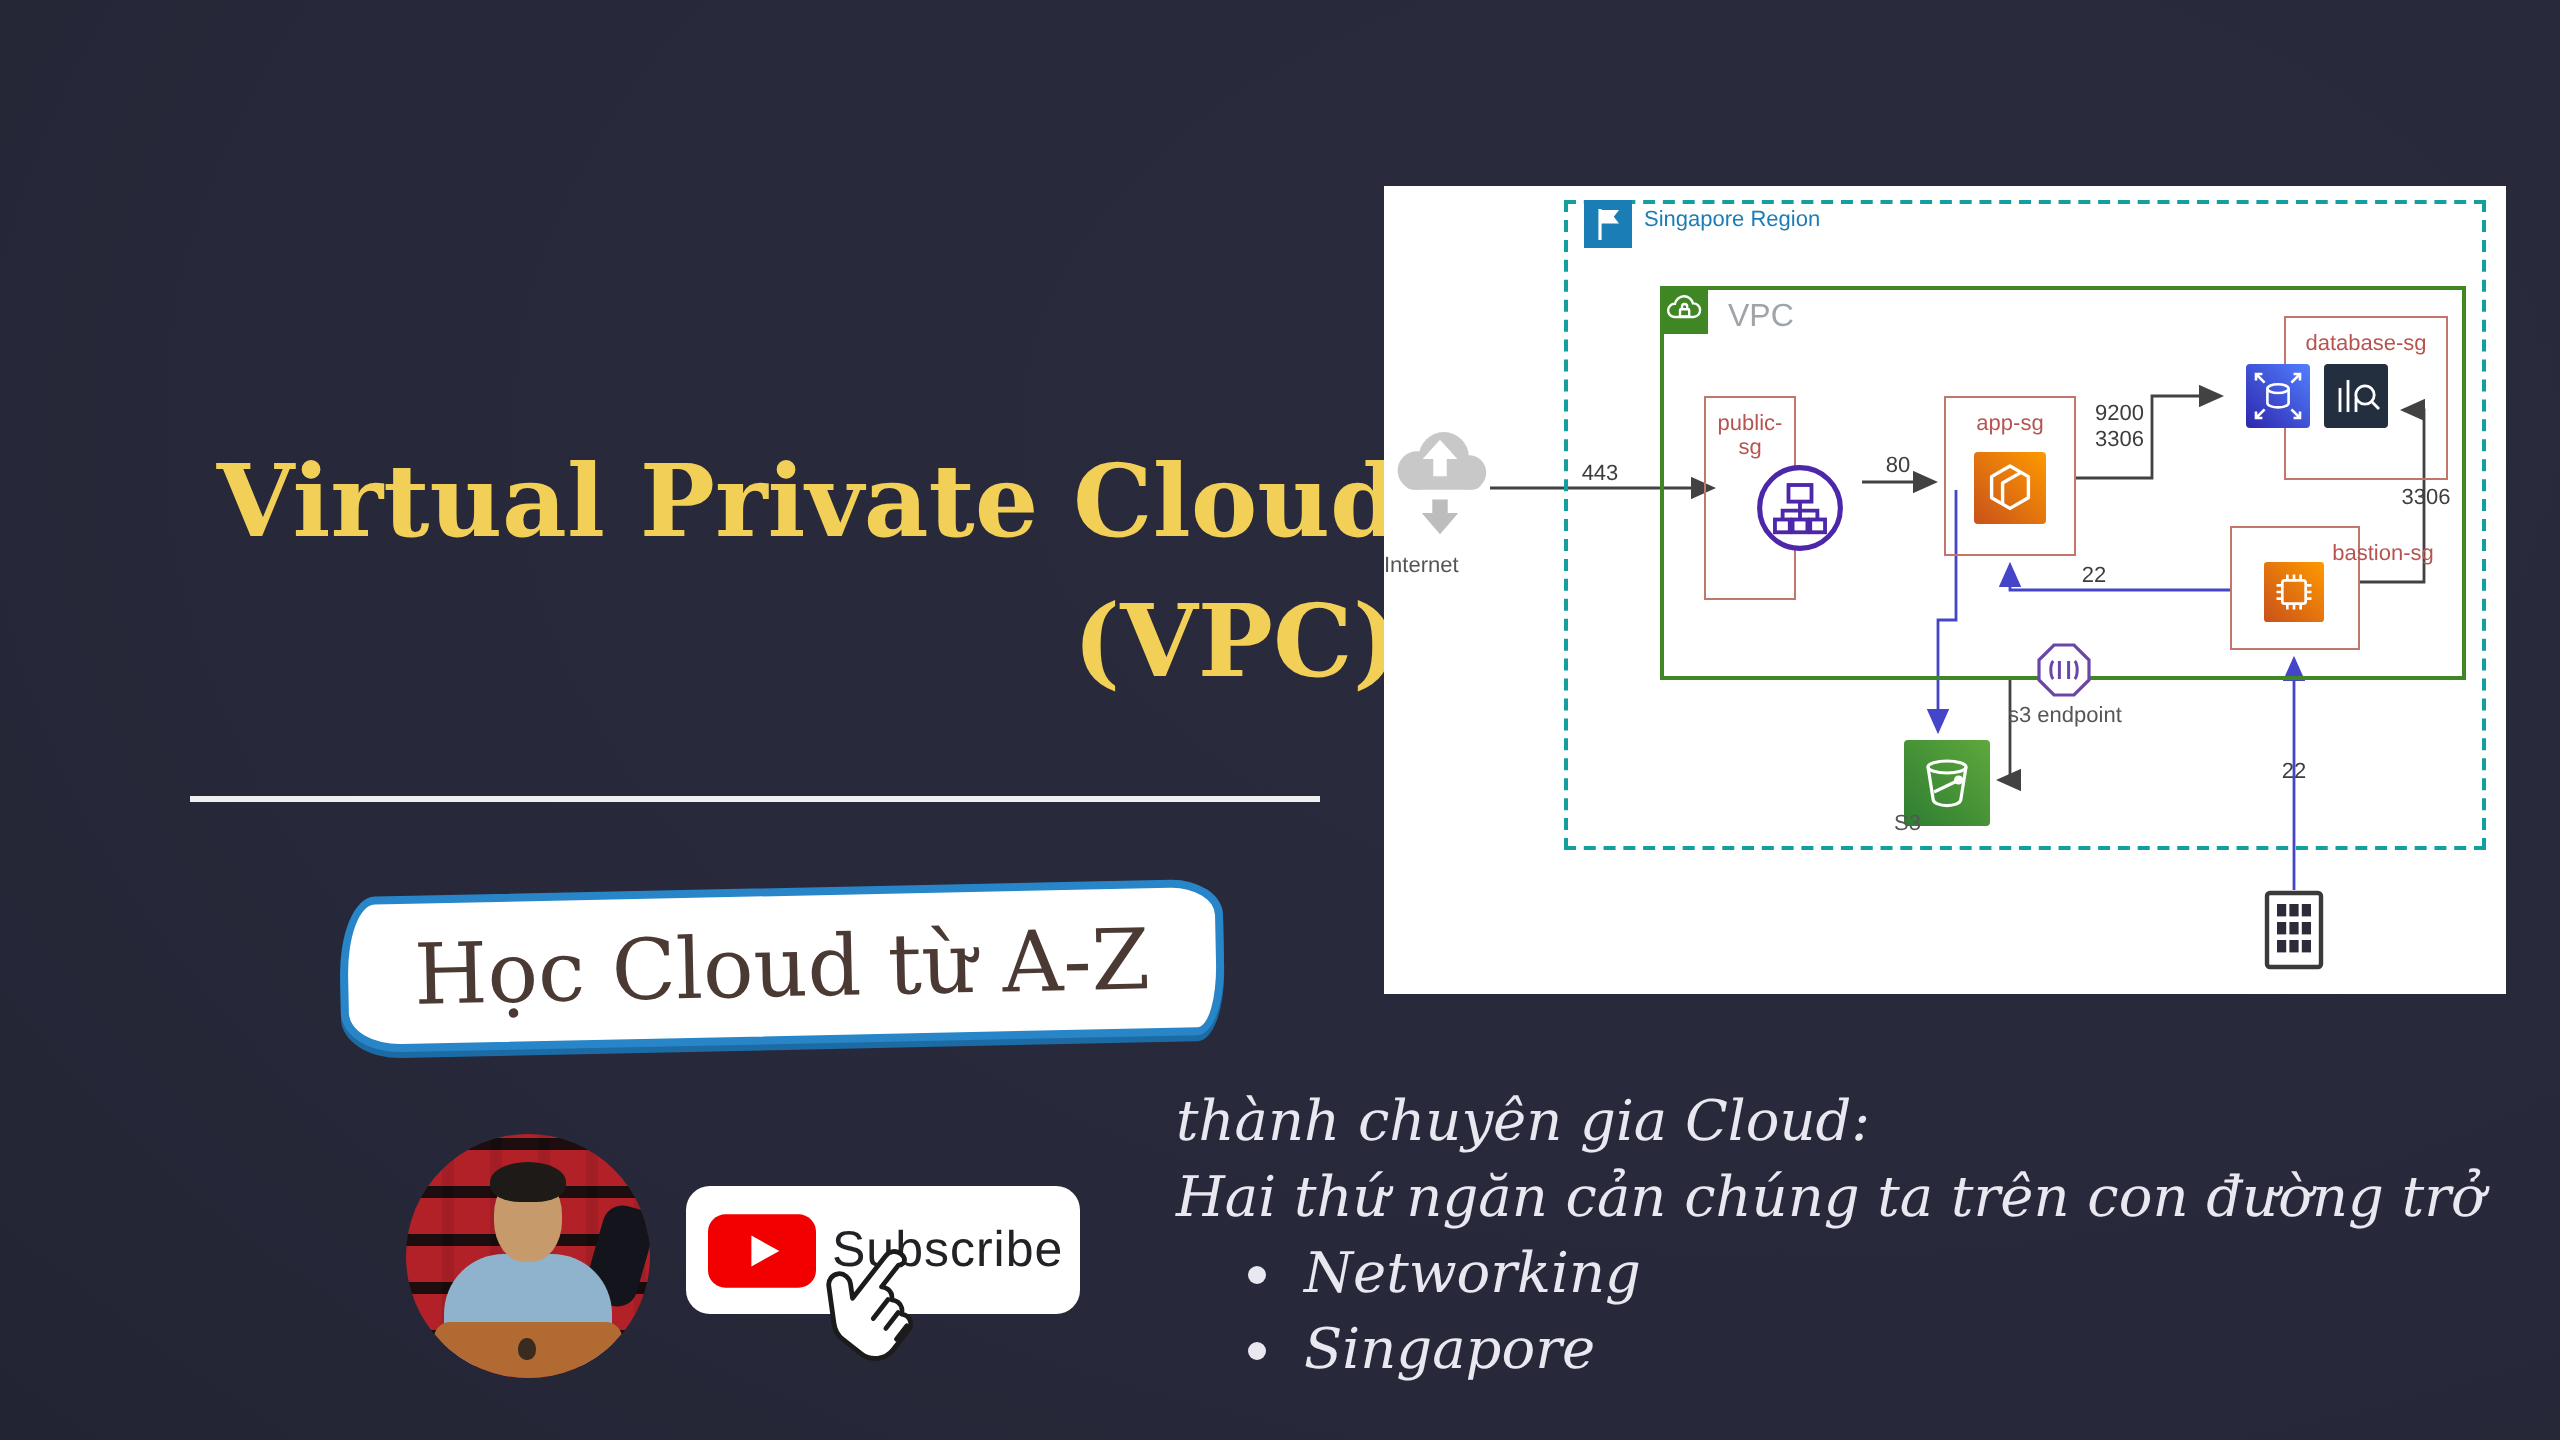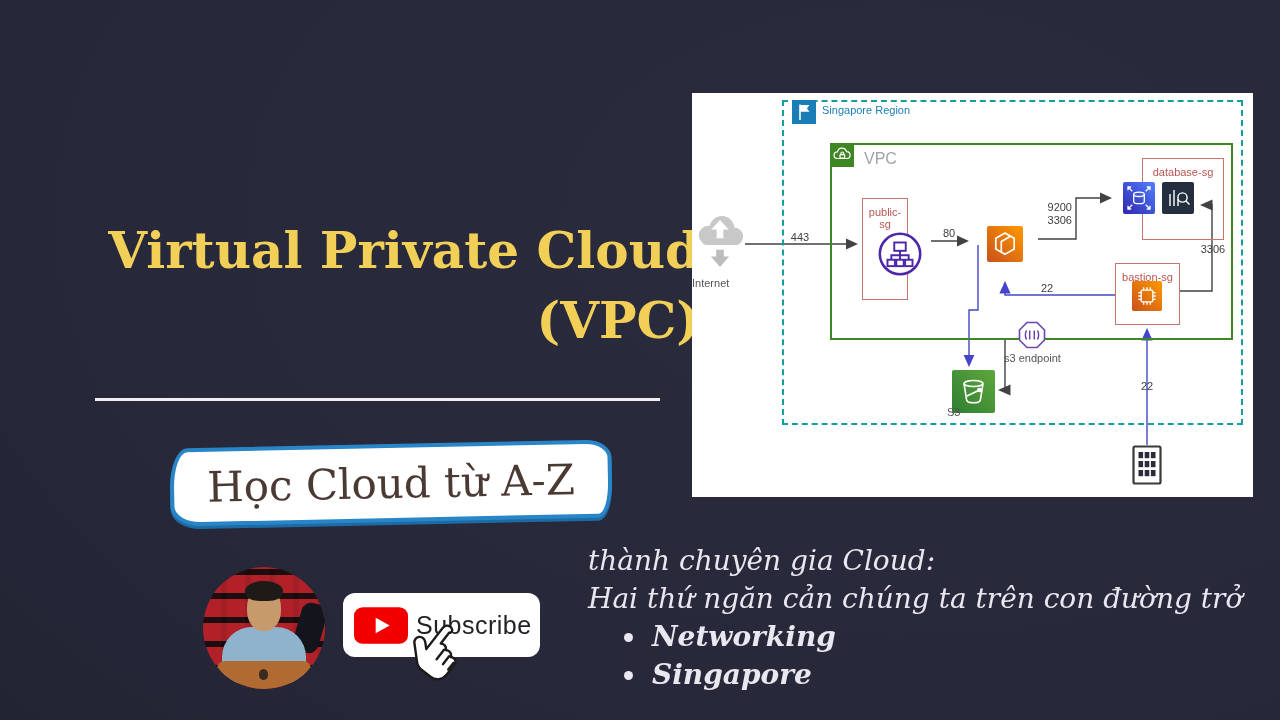--- a/index.html
+++ b/index.html
@@ -39,37 +39,37 @@
   .subscribe { position:absolute; left:343px; top:593px; width:197px; height:64px;
                background:#ffffff; border-radius:12px; display:flex; align-items:center; gap:8px;
                padding-left:11px; cursor:pointer; }
   .subscribe .label { font-size:25px; color:#222226; letter-spacing:.5px; }
   .hand { position:absolute; left:388px; top:618px; width:92px; height:86px; }
 
   
   .outro { position:absolute; left:588px; top:542px; width:660px;
            font-family:"DejaVu Serif", serif; font-style:italic;
            font-size:28px; line-height:38px; color:#E9E7F0; }
-  .outro ul { list-style:disc; margin-left:60px;font-weight:bold; }
+  .outro ul { list-style:disc; margin-left:60px; }
   .outro li { padding-left:4px; }
 
   
   .panel { position:absolute; left:692px; top:93px; width:561px; height:404px; background:#ffffff; }
   .panel * { position:absolute; }
   .connectors { left:0; top:0; }
   .region-box { left:90px; top:7px; width:461px; height:325px; border:2px dashed #149E9E; }
   .region-label { left:130px; top:11px; font-size:11px; color:#1A7DB5; white-space:nowrap; }
   .vpc-box { left:138px; top:50px; width:403px; height:197px; border:2px solid #3F8624; }
   .vpc-label { left:172px; top:57px; font-size:16px; color:#9FA4A8; }
   .sg-box { border:1px solid #C5766C; }
   .sg-label { width:100%; top:7px; text-align:center; font-size:11px; color:#B85450; }
-  .box-public   { left:170px; top:105px; width:46px; height:102px; }
+  .box-public   { left:160px; top:105px; width:46px; height:102px; }
   .box-app      { left:280px; top:105px; width:66px; height:80px; }
   .box-database { left:423px; top:65px;  width:82px; height:82px;margin-left:27px; }
-  .box-bastion  { left:423px; top:170px; width:65px; height:62px; }
+  .box-bastion  { left:423px; top:170px; width:65px; height:62px;padding-left:44px; }
   .port { font-size:11px; color:#3d3d3d; text-align:center; }
   .lbl  { font-size:11px; color:#555; text-align:left; }
   .icon-flag { left:100px; top:7px; }
   .icon-vpc  { left:138px; top:50px; }
   .icon-public { left:185px; top:138px; }
   .icon-app  { left:295px; top:133px; }
   .icon-rds  { left:431px; top:89px; }
   .icon-os   { left:470px; top:89px; }
   .icon-bastion { left:440px; top:188px; }
   .icon-s3   { left:260px; top:277px; }
@@ -161,20 +161,23 @@
         <path d="M7.2 15.5a3.3 3.3 0 0 1 .3-6.6 4.6 4.6 0 0 1 9-0.2 3.4 3.4 0 0 1 .3 6.8z"></path>
         <rect x="10" y="11.6" width="4.6" height="3.6" rx="0.5"></rect>
         <path d="M11 11.6v-1.3a1.3 1.3 0 0 1 2.6 0v1.3"></path>
       </g>
     </svg>
     <div class="vpc-label">VPC</div>
 
     <div class="sg-box box-public">
       <div class="sg-label">public-sg</div>
     </div>
+    <div class="sg-box box-app">
+      <div class="sg-label">app-sg</div>
+    </div>
     <div class="sg-box box-database">
       <div class="sg-label">database-sg</div>
     </div>
     <div class="sg-box box-bastion">
       <div class="sg-label">bastion-sg</div>
     </div>
 
     <svg class="icon-public" width="46" height="46" viewBox="0 0 36 36">
       <circle cx="18" cy="18" r="15.8" fill="#fff" stroke="#4D27AA" stroke-width="2"></circle>
       <g stroke="#4D27AA" stroke-width="1.5" fill="none">

